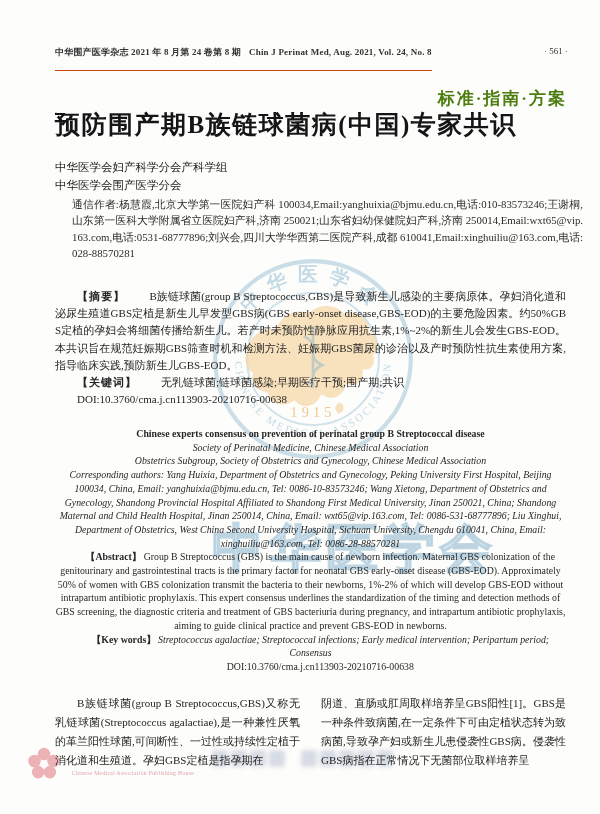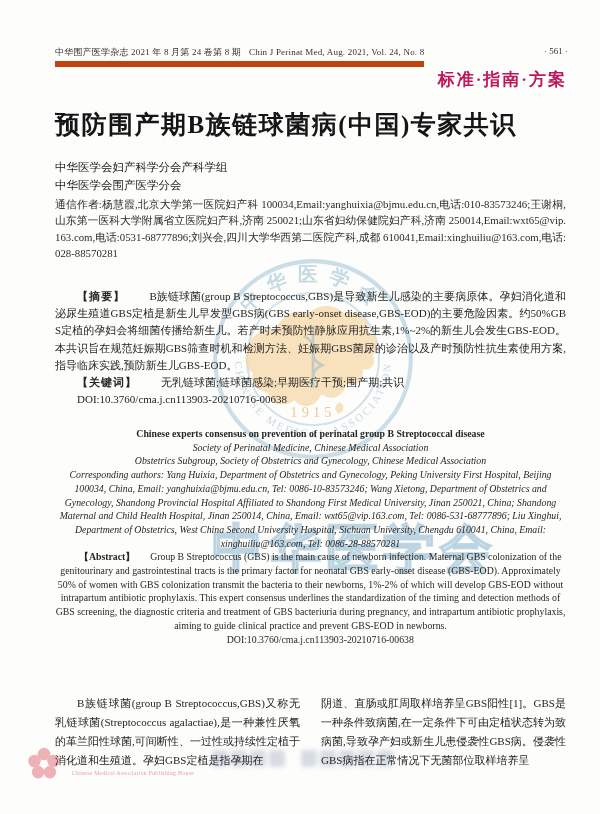--- a/index.html
+++ b/index.html
@@ -13,39 +13,39 @@
     overflow:hidden;
     box-shadow:0 0 4px rgba(0,0,0,.2);
   }
   .layer-text{position:relative;z-index:2;}
   .abs{position:absolute;}
 
   
   .hdr-left{
     left:55px;top:46px;
     font-size:9px;color:#333;letter-spacing:.2px;
-    border-bottom:6px solid #c2410c;padding-bottom:2px;
+    border-bottom:1px solid #c2410c;padding-bottom:11px;font-weight:bold;
   }
   .hdr-cn{margin-right:8px;}
   .hdr-page{right:32px;top:46px;font-size:9px;color:#333;}
 
   
   .category{
-    right:33px;top:68px;
-    font-size:17px;font-weight:bold;color:#be185d;letter-spacing:2px;
+    right:33px;top:87px;
+    font-size:17px;font-weight:bold;color:#4d7c0f;letter-spacing:2px;
   }
   .title{
     left:55px;top:108px;width:520px;
     font-size:25px;font-weight:bold;color:#151515;letter-spacing:1.5px;
   }
 
   
   .authors{left:55px;top:158px;font-size:11.5px;color:#222;line-height:18px;}
   .corr-cn{
-    left:55px;top:196px;width:511px;
+    left:72px;top:196px;width:511px;
     font-size:10.8px;line-height:16.4px;color:#2a2a2a;
     text-align:justify;text-justify:inter-character;word-break:break-all;
   }
 
   
   .cn-abs-block{
     left:55px;top:288px;width:511px;
     font-size:11px;line-height:17.2px;color:#242424;
     text-align:justify;text-justify:inter-character;word-break:break-all;
   }
@@ -55,21 +55,21 @@
   
   .en-block{
     left:55px;top:427px;width:511px;
     font-size:9.8px;line-height:13.7px;color:#262626;
   }
   .en-block p{margin:0;text-align:center;}
   .en-title{font-weight:bold;}
   .en-aff{font-style:italic;}
   .en-corr{font-style:italic;text-align:justify;}
   .en-abs{text-align:justify;text-indent:2em;}
-  .en-abs b,.en-kw b{padding-right:15px;}
+  .en-abs b,.en-kw b{padding-right:2px;}
   .en-kw{text-indent:2em;}
   .en-kw .kw-val{font-style:italic;}
   .en-doi{text-indent:2em;}
 
   
   .col{
     top:694px;width:245px;
     font-size:11px;line-height:18.9px;color:#242424;
     text-align:justify;text-justify:inter-character;word-break:break-all;
   }
@@ -182,20 +182,21 @@
       <p><b>【关键词】</b><span>无乳链球菌;链球菌感染;早期医疗干预;围产期;共识</span></p>
       <p>DOI:10.3760/cma.j.cn113903-20210716-00638</p>
     </div>
 
     <div class="abs en-block">
       <p class="en-title">Chinese experts consensus on prevention of perinatal group B Streptococcal disease</p>
       <p class="en-aff">Society of Perinatal Medicine, Chinese Medical Association</p>
       <p class="en-aff">Obstetrics Subgroup, Society of Obstetrics and Gynecology, Chinese Medical Association</p>
       <p class="en-corr">Corresponding authors: Yang Huixia, Department of Obstetrics and Gynecology, Peking University First Hospital, Beijing 100034, China, Email: yanghuixia@bjmu.edu.cn, Tel: 0086-10-83573246; Wang Xietong, Department of Obstetrics and Gynecology, Shandong Provincial Hospital Affiliated to Shandong First Medical University, Jinan 250021, China; Shandong Maternal and Child Health Hospital, Jinan 250014, China, Email: wxt65@vip.163.com, Tel: 0086-531-68777896; Liu Xinghui, Department of Obstetrics, West China Second University Hospital, Sichuan University, Chengdu 610041, China, Email: xinghuiliu@163.com, Tel: 0086-28-88570281</p>
       <p class="en-abs"><b>【Abstract】</b><span>Group B Streptococcus (GBS) is the main cause of newborn infection. Maternal GBS colonization of the genitourinary and gastrointestinal tracts is the primary factor for neonatal GBS early-onset disease (GBS-EOD). Approximately 50% of women with GBS colonization transmit the bacteria to their newborns, 1%-2% of which will develop GBS-EOD without intrapartum antibiotic prophylaxis. This expert consensus underlines the standardization of the timing and detection methods of GBS screening, the diagnostic criteria and treatment of GBS bacteriuria during pregnancy, and intrapartum antibiotic prophylaxis, aiming to guide clinical practice and prevent GBS-EOD in newborns.</span></p>
+      <p class="en-kw"><b>【Key words】</b><span class="kw-val">Streptococcus agalactiae; Streptococcal infections; Early medical intervention; Peripartum period; Consensus</span></p>
       <p class="en-doi">DOI:10.3760/cma.j.cn113903-20210716-00638</p>
     </div>
 
     <div class="abs col col-left">
       <p>B族链球菌(group B Streptococcus,GBS)又称无乳链球菌(Streptococcus agalactiae),是一种兼性厌氧的革兰阳性球菌,可间断性、一过性或持续性定植于消化道和生殖道。孕妇GBS定植是指孕期在</p>
     </div>
     <div class="abs col col-right">
       <p>阴道、直肠或肛周取样培养呈GBS阳性[1]。GBS是一种条件致病菌,在一定条件下可由定植状态转为致病菌,导致孕产妇或新生儿患侵袭性GBS病。侵袭性GBS病指在正常情况下无菌部位取样培养呈</p>
     </div>
 

